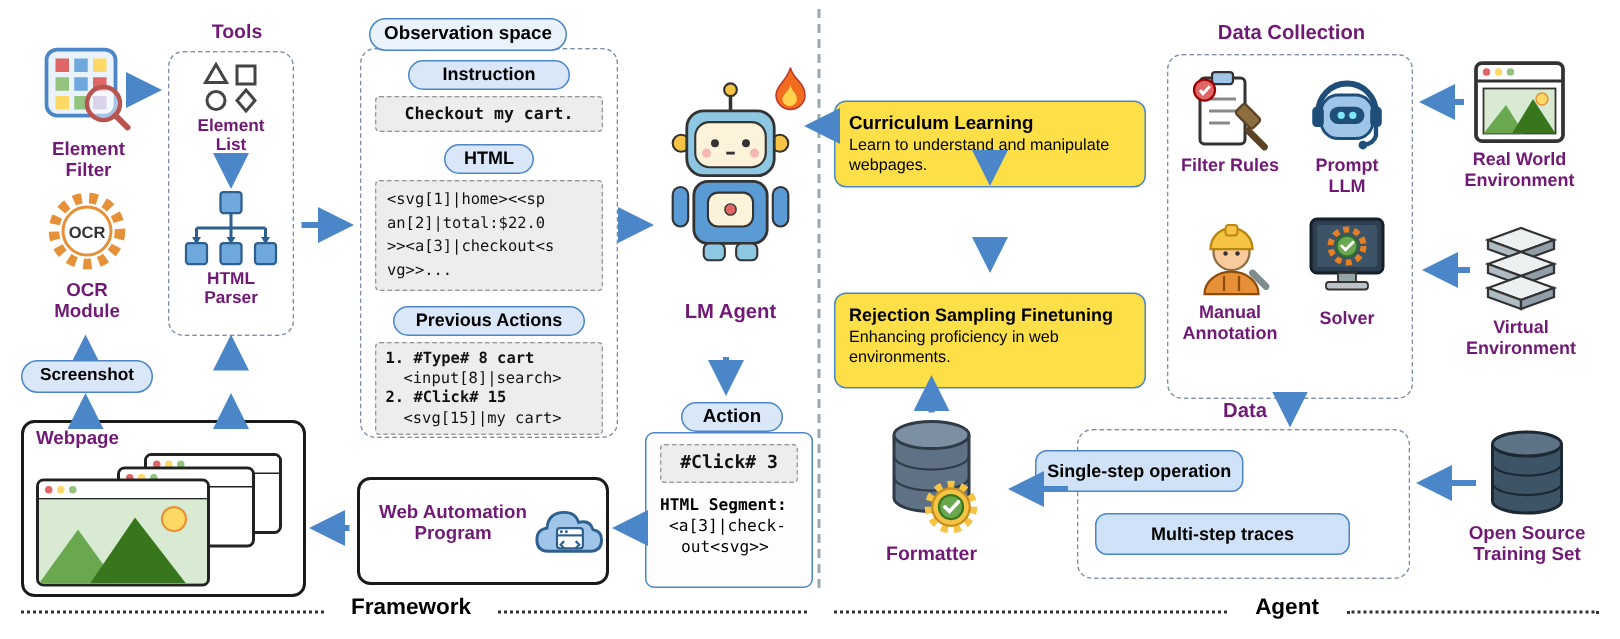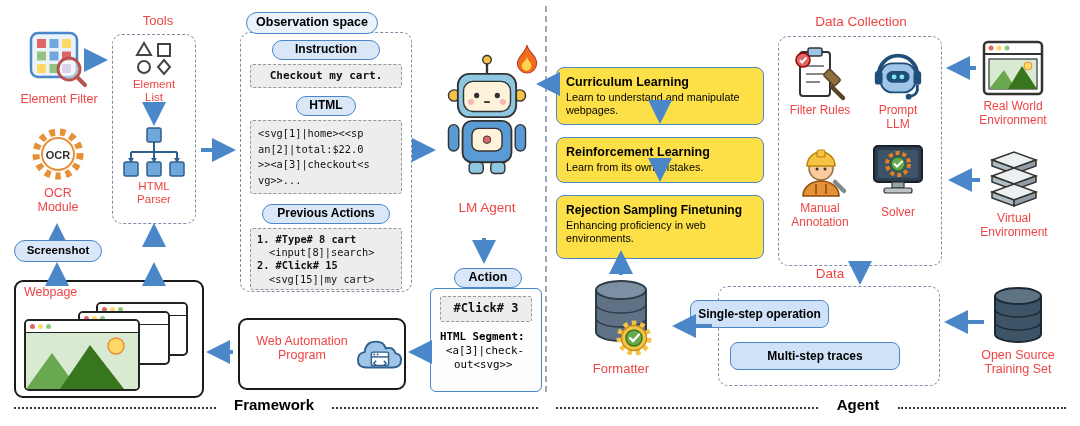--- a/index.html
+++ b/index.html
@@ -1,19 +1,19 @@
 <!DOCTYPE html>
 <html><head>
 <meta charset="utf-8">
 <style>
   * { margin:0; padding:0; box-sizing:border-box; }
   body { font-family:"Liberation Sans", sans-serif; background:#fff; color:#000; }
   .canvas { position:relative; width:1080px; height:426px; background:#fff; overflow:hidden; }
   .abs { position:absolute; }
-  .lbl { position:absolute; font-weight:normal; text-align:center; line-height:1.14; font-size:12.5px; color:#ef4444; }
+  .lbl { position:absolute; font-weight:bold; text-align:center; line-height:1.14; font-size:12.5px; color:#701a75; }
   .lbl-sm { font-size:11.5px; }
   .lbl-12 { font-size:12px; }
   .pill { position:absolute; background:#d9e7f8; border:1.6px solid #4a86c8; border-radius:11px; font-weight:bold; text-align:center; color:#000; z-index:2; }
   .codebox { position:absolute; background:#ededed; border:1.5px dashed #979797; border-radius:3px; font-family:"DejaVu Sans Mono", monospace; color:#111; }
   .dash { position:absolute; border:1.8px dashed #7d8ea6; border-radius:10px; }
   .tbox { position:absolute; background:#fde047; border:1.6px solid #4a86c8; border-radius:8px; padding:7px 9px;margin-top:13px; }
   .tbox .t { font-weight:bold; font-size:12.5px; margin-bottom:2px; }
   .tbox .d { font-size:10.8px; line-height:1.22; }
   .stackcard { position:absolute; background:#cfe2f7; border:1.6px solid #4a86c8; border-radius:8px; font-weight:bold; font-size:12px; display:flex; align-items:center; justify-content:center; }
   .stackcard::before, .stackcard::after { content:""; position:absolute; inset:-1.6px; border:1.6px solid #4a86c8; border-radius:8px; background:#e3eefb; z-index:-1; }
@@ -191,24 +191,20 @@
     <circle cx="19" cy="22.5" r="1" fill="#2e5f8f"></circle>
       <circle cx="22.5" cy="22.5" r="1" fill="#2e5f8f"></circle>
     <path d="M21 29 l-2.5 2.5 2.5 2.5 M29 29 l2.5 2.5 -2.5 2.5" stroke="#2e5f8f" stroke-width="1.5" fill="none"></path>
   </svg>
 
   <div class="divider" style="left:545px;top:6px;height:386px"></div>
 
   <div class="tbox" style="left:556px;top:54px;width:208px;height:58px">
     <div class="t">Curriculum Learning</div>
     <div class="d">Learn to understand and manipulate webpages.</div>
-  </div>
-  <div class="tbox" style="left:556px;top:124px;width:208px;height:46px">
-    <div class="t">Reinforcement Learning</div>
-    <div class="d">Learn from its own mistakes.</div>
   </div>
   <div class="tbox" style="left:556px;top:182px;width:208px;height:64px">
     <div class="t" style="font-size:12px">Rejection Sampling Finetuning</div>
     <div class="d">Enhancing proficiency in web environments.</div>
   </div>
 
   <svg class="abs" style="left:588px;top:276px" width="66" height="84" viewBox="0 0 66 84">
     <path d="M8 14 v42 a25 9 0 0 0 50 0 v-42" fill="#5f7285" stroke="#2f3b47" stroke-width="2"></path>
     <ellipse cx="33" cy="14" rx="25" ry="9" fill="#7d90a3" stroke="#2f3b47" stroke-width="2"></ellipse>
     <path d="M8 28 a25 9 0 0 0 50 0" fill="none" stroke="#2f3b47" stroke-width="1.5"></path>

